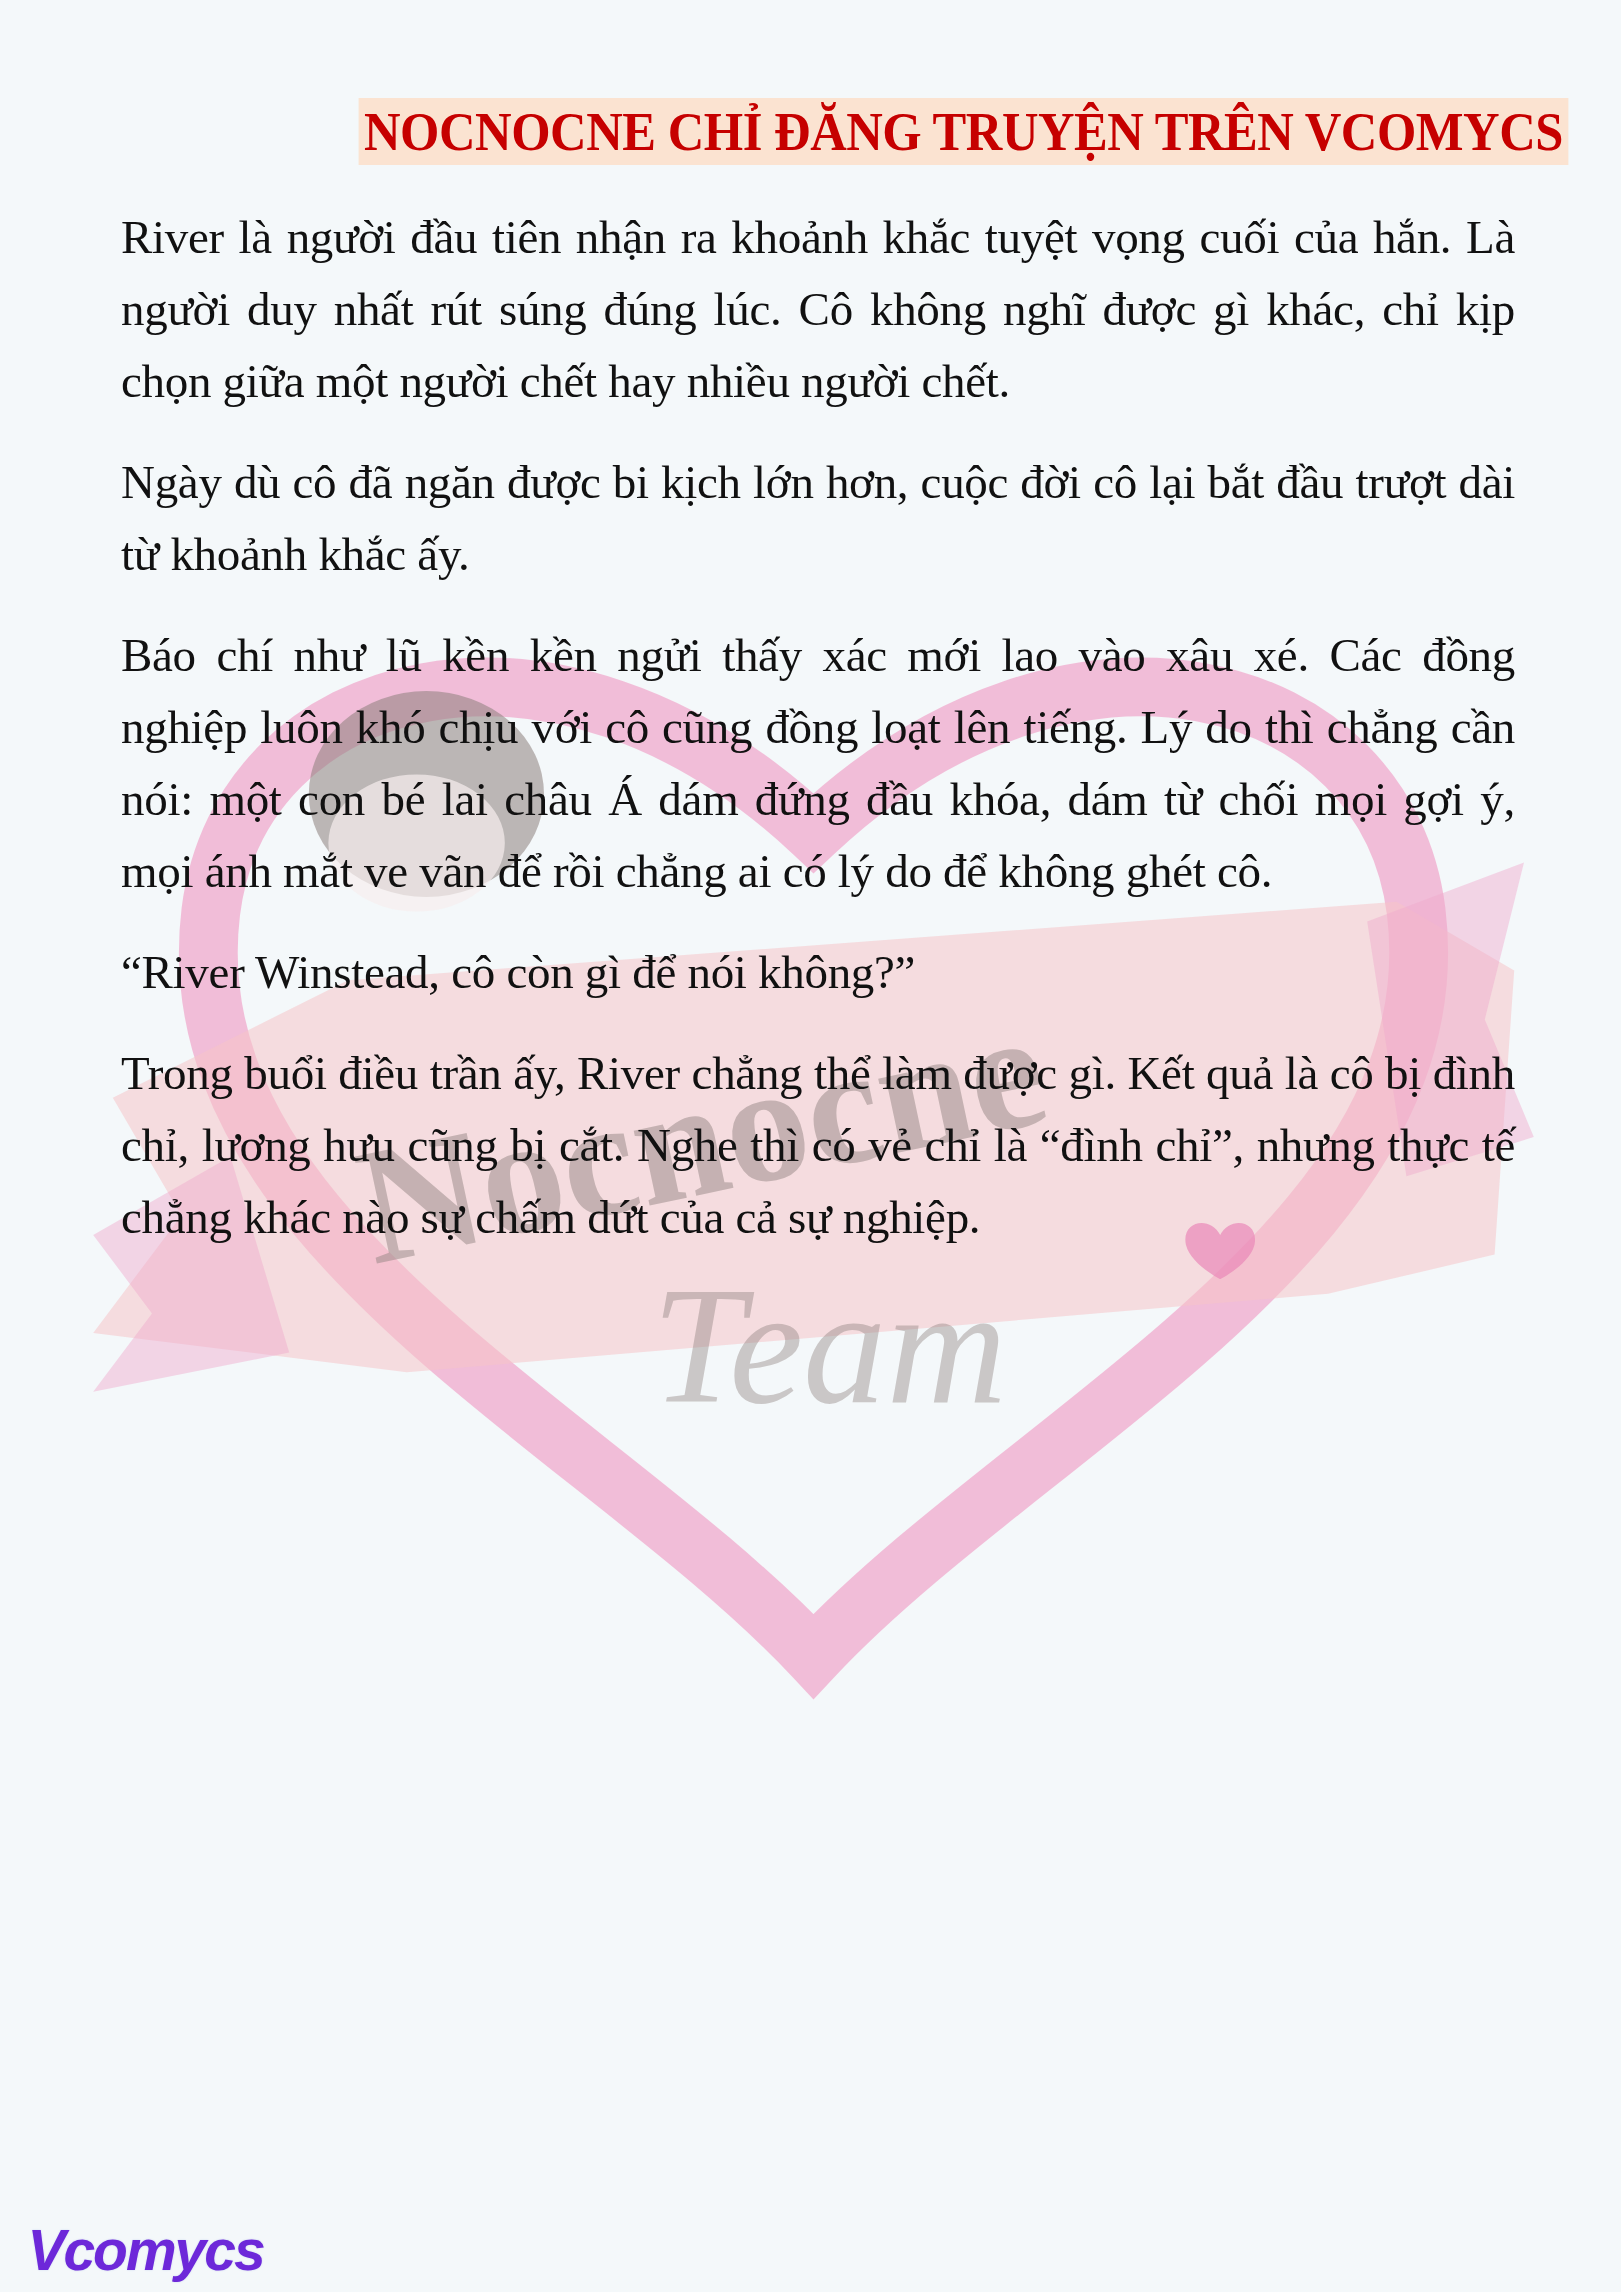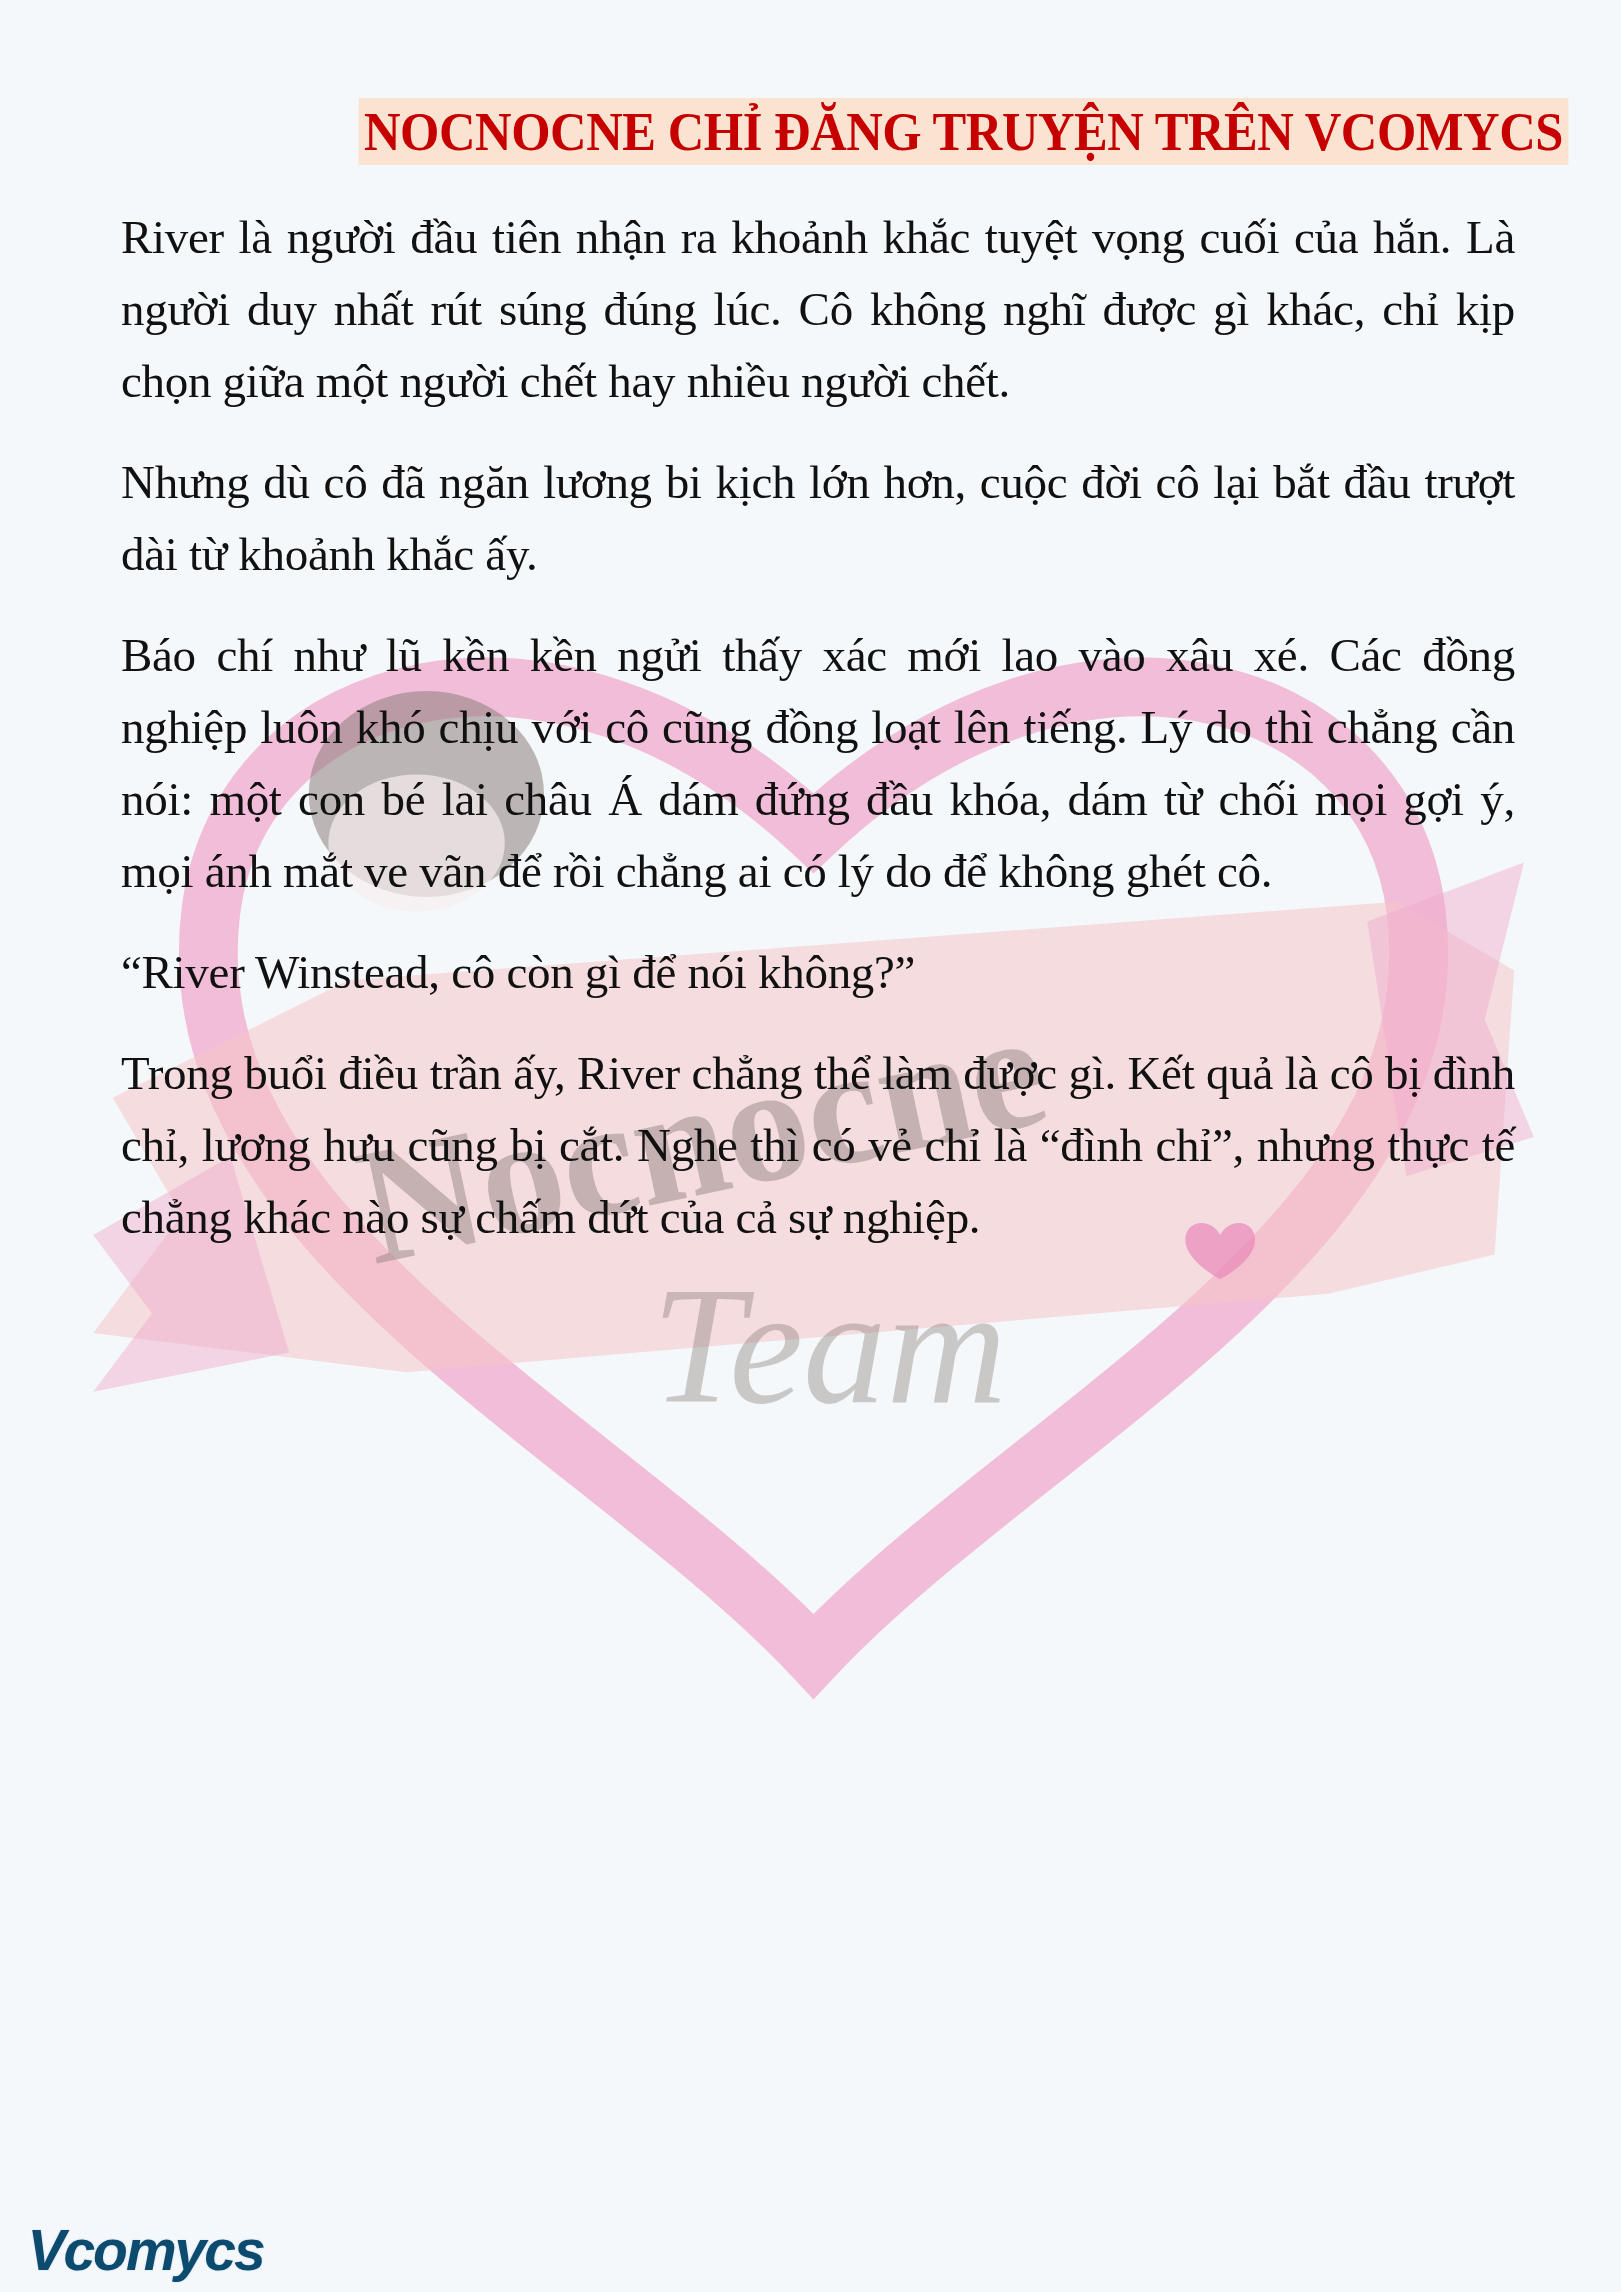--- a/index.html
+++ b/index.html
@@ -20,21 +20,21 @@
   .content { position:absolute; left:121px; top:201px; width:1394px; z-index:2; }
   .para {
     margin:0; font-size:47px; line-height:72px; text-align:justify;
     letter-spacing:-0.3px;
   }
   .para.italic { font-style:italic; font-weight:bold; margin-bottom:29px; }
   .para + .para { margin-top:29px; }
   .logo { position:absolute; left:27.4px; top:2217px; z-index:2; }
   .logo-text {
     font-family:"Liberation Sans",sans-serif; font-style:italic; font-weight:bold;
-    font-size:57px; color:#0c4a6e; letter-spacing:-2px;
+    font-size:57px; color:#6d28d9; letter-spacing:-2px;
     text-shadow:0 0 2px #c7d3f0;
   }
 </style>
 </head>
 <body>
 
 <div class="watermark">
   <svg width="1441" height="1176" viewBox="0 0 1470 1200">
 
     <path d="M735 1130 C 520 900, 80 700, 120 370 C 150 130, 470 40, 735 290 C 1000 40, 1320 130, 1350 370 C 1390 700, 950 900, 735 1130 Z" fill="none" stroke="#f0a9cc" stroke-width="60" opacity="0.75"></path>
@@ -52,21 +52,21 @@
     <path d="M1150 700 c -10 -20 -40 -15 -35 10 c 5 20 35 35 35 35 c 0 0 30 -15 35 -35 c 5 -25 -25 -30 -35 -10 z" fill="#ea88b8" opacity="0.7"></path>
   </svg>
 </div>
 
 <div class="title-wrap">
   <span class="title">NOCNOCNE CHỈ ĐĂNG TRUYỆN TRÊN VCOMYCS</span>
 </div>
 
 <div class="content">
   <p class="para">River là người đầu tiên nhận ra khoảnh khắc tuyệt vọng cuối của hắn. Là người duy nhất rút súng đúng lúc. Cô không nghĩ được gì khác, chỉ kịp chọn giữa một người chết hay nhiều người chết.</p>
-  <p class="para">Nhưng dù cô đã ngăn lương bi kịch lớn hơn, cuộc đời cô lại bắt đầu trượt dài từ khoảnh khắc ấy.</p>
+  <p class="para">Ngày dù cô đã ngăn được bi kịch lớn hơn, cuộc đời cô lại bắt đầu trượt dài từ khoảnh khắc ấy.</p>
   <p class="para">Báo chí như lũ kền kền ngửi thấy xác mới lao vào xâu xé. Các đồng nghiệp luôn khó chịu với cô cũng đồng loạt lên tiếng. Lý do thì chẳng cần nói: một con bé lai châu Á dám đứng đầu khóa, dám từ chối mọi gợi ý, mọi ánh mắt ve vãn để rồi chẳng ai có lý do để không ghét cô.</p>
   <p class="para">“River Winstead, cô còn gì để nói không?”</p>
   <p class="para">Trong buổi điều trần ấy, River chẳng thể làm được gì. Kết quả là cô bị đình chỉ, lương hưu cũng bị cắt. Nghe thì có vẻ chỉ là “đình chỉ”, nhưng thực tế chẳng khác nào sự chấm dứt của cả sự nghiệp.</p>
 </div>
 
 <div class="logo">
   <span class="logo-text">Vcomycs</span>
 </div>
 
 

